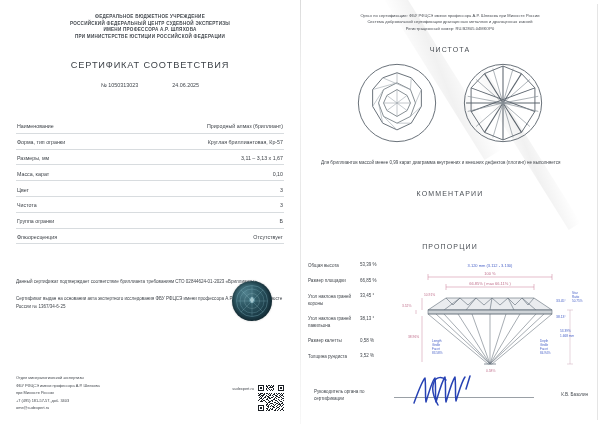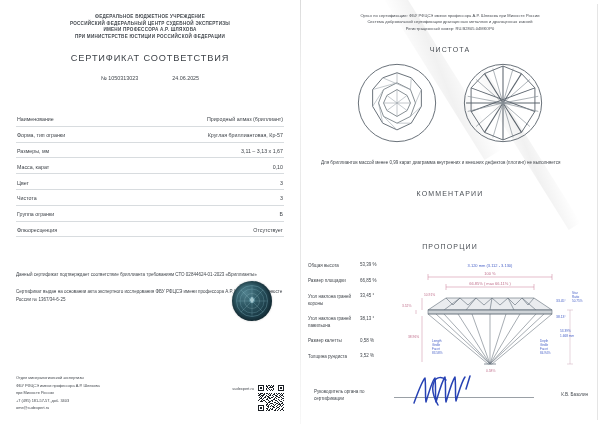--- a/index.html
+++ b/index.html
@@ -60,21 +60,21 @@
   }
   .org-line {
     font-size: 4.6px;
     letter-spacing: 0.25px;
     font-weight: bold;
     color: #44494f;
     text-transform: uppercase;
   }
   .cert-title {
     text-align: center;
-    margin-top: 13px;
+    margin-top: 20px;
     font-size: 9.2px;
     letter-spacing: 0.85px;
     color: #3d4248;
   }
   .cert-meta {
     display: flex;
     justify-content: center;
     gap: 34px;
     margin-top: 12px;
     font-size: 5.4px;

